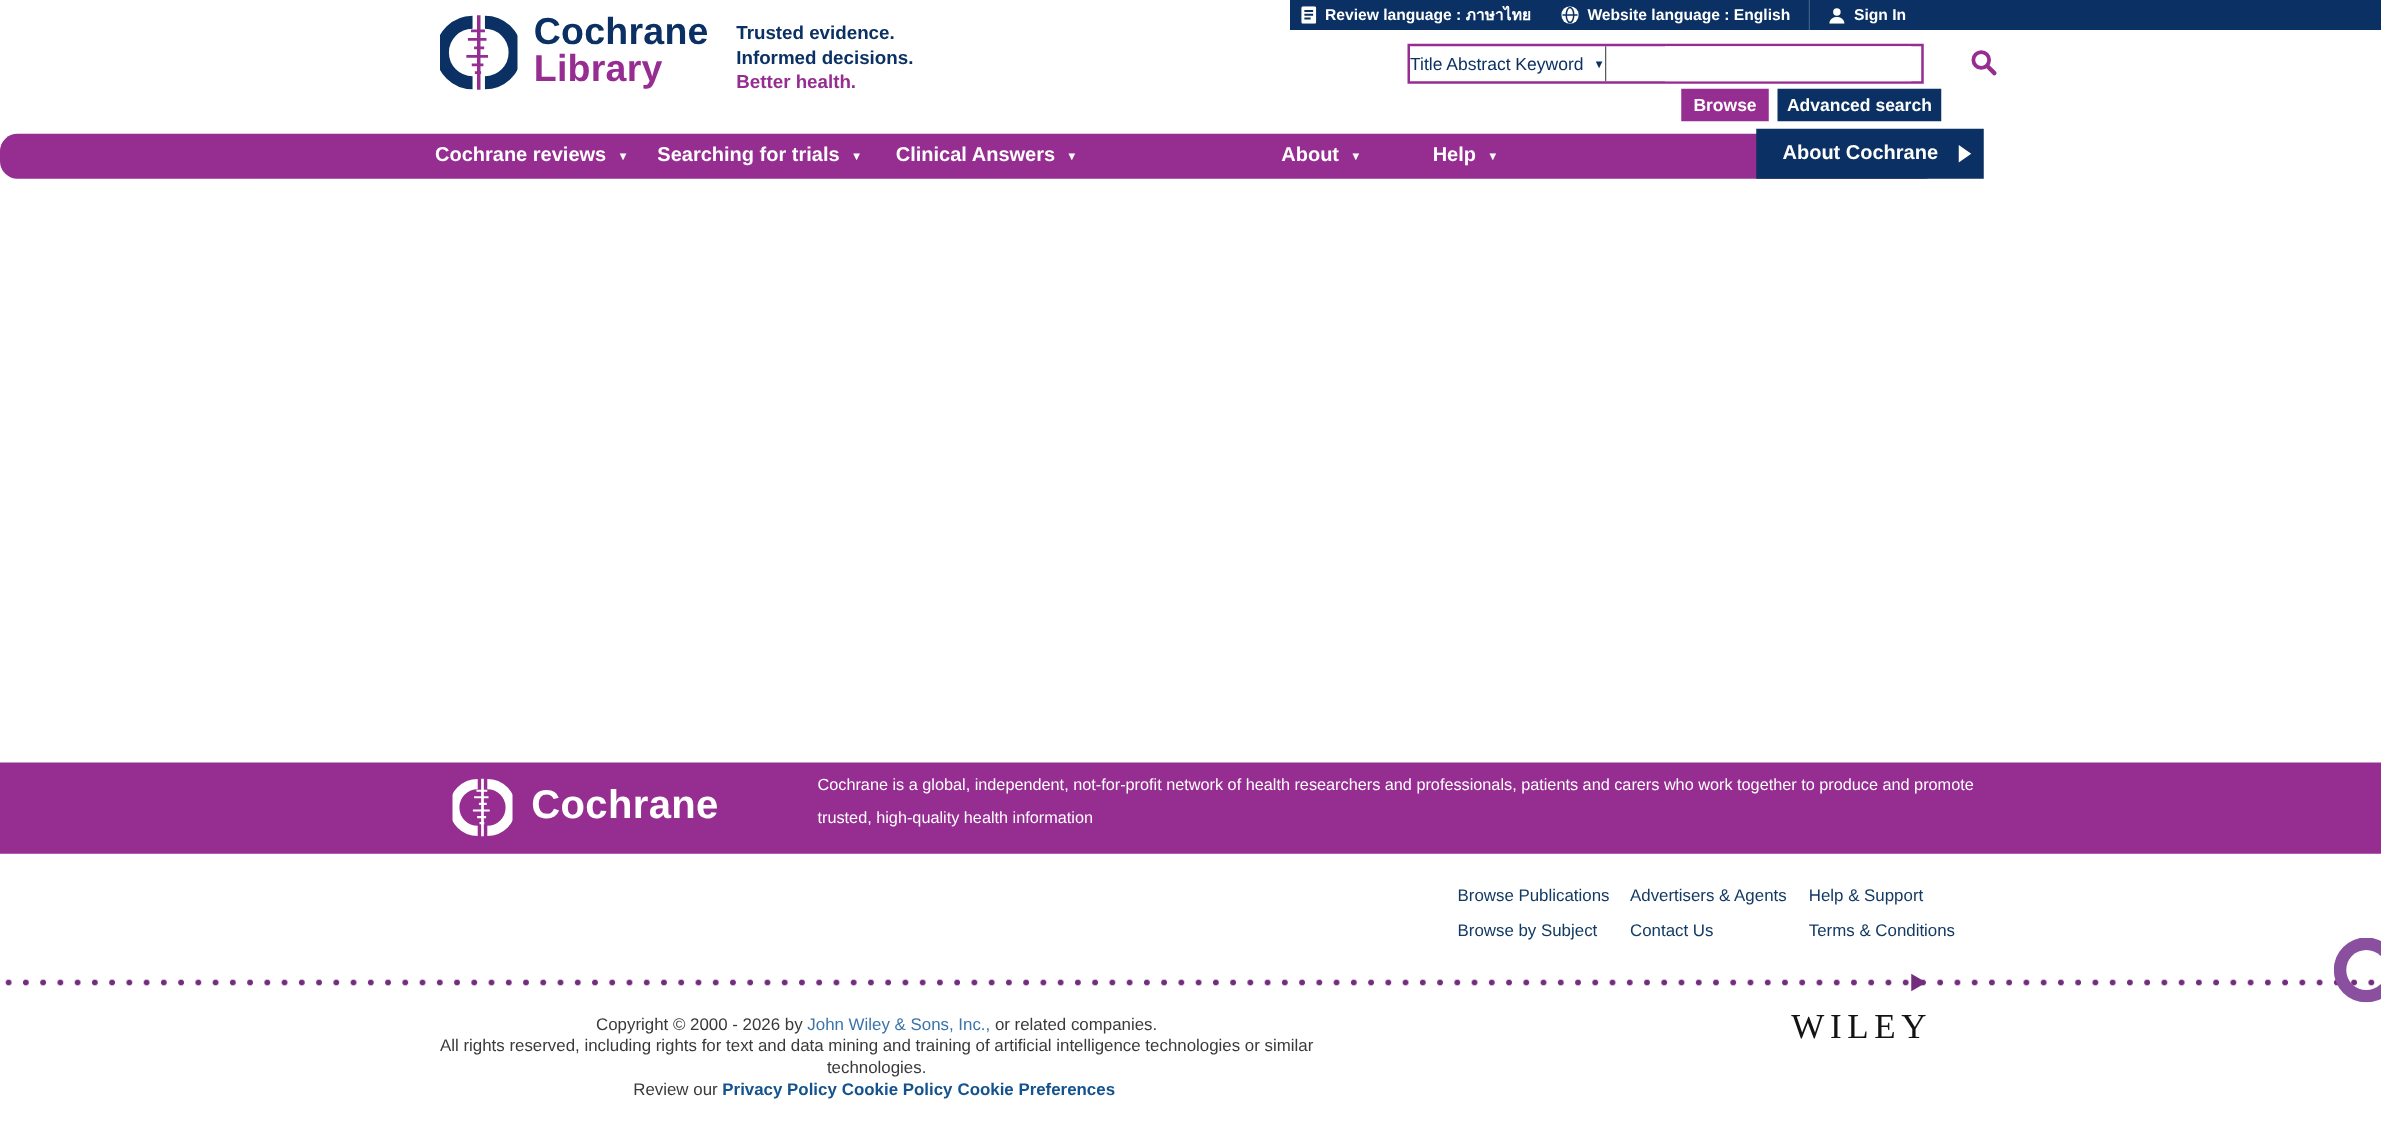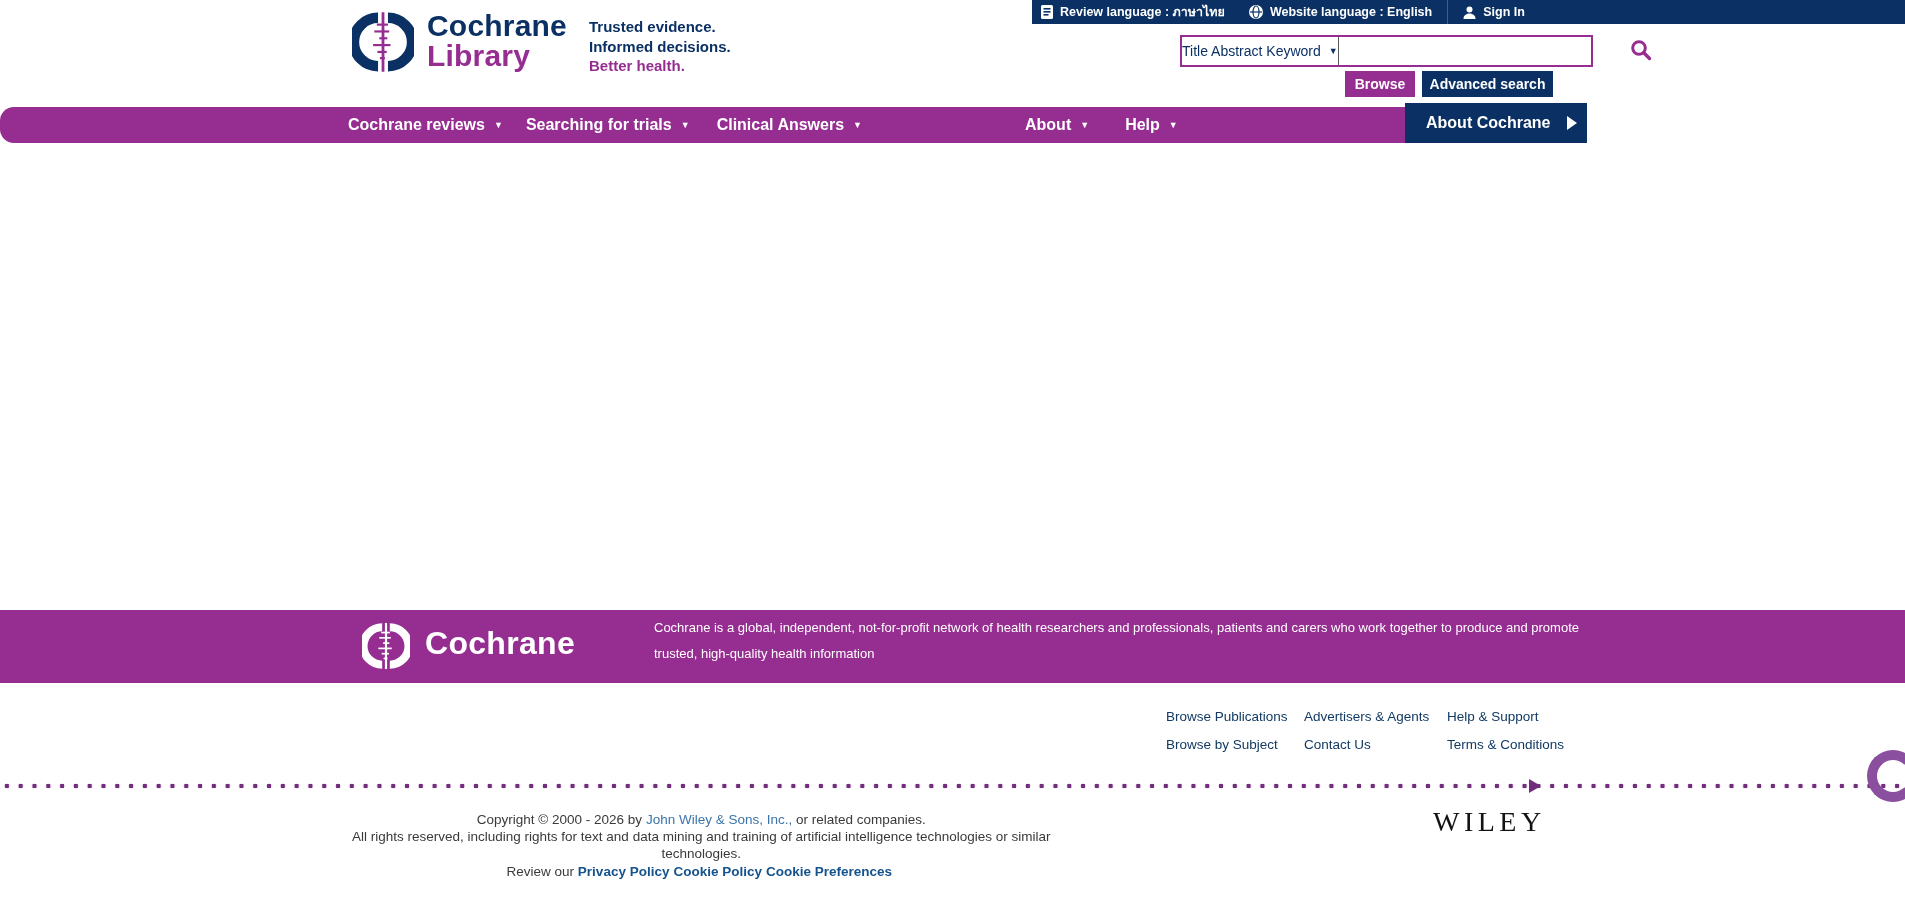--- a/index.html
+++ b/index.html
@@ -20,21 +20,21 @@
   
   .logo-link { position:absolute; left:352px; top:9px; display:flex; align-items:flex-start; cursor:pointer; }
   .logo-text { margin-left:13px; display:flex; flex-direction:column; padding-top:2px; }
   .logo-text .t1 { font-size:30px; font-weight:700; color:#0b3164; line-height:30px; letter-spacing:0.2px; }
   .logo-text .t2 { font-size:30px; font-weight:700; color:#962d91; line-height:30px; letter-spacing:0.2px; }
   .tagline { position:absolute; left:589px; top:17px; font-size:15px; font-weight:700; line-height:19.5px; }
   .tagline .navy { color:#0b3164; }
   .tagline .purple { color:#962d91; }
 
   
-  .search-box { position:absolute; left:1180px; top:35px; width:413px; height:32px;
+  .search-box { position:absolute; left:1126px; top:35px; width:413px; height:32px;
                 border:2px solid #962d91; background:#fff; display:flex; align-items:stretch;gap:47px; }
   .scope { width:163px; display:flex; align-items:center; justify-content:center; gap:8px;
            border-right:1px solid #5a5a5a; color:#0b3164; font-size:14px; cursor:pointer; white-space:nowrap; }
   .scope .caret { font-size:9px; color:#0b3164; }
   .search-input { flex:1; border:none; outline:none; font-size:14px; padding:0 8px; font-family:"Liberation Sans",sans-serif; }
   .search-btn { width:44px; background:#fff; border:none; display:flex; align-items:center; justify-content:center; cursor:pointer; }
   .btn { position:absolute; height:26px; border:none; color:#fff; font-size:14px; font-weight:600;
          display:flex; align-items:center; justify-content:center; cursor:pointer; font-family:"Liberation Sans",sans-serif; }
   .browse-btn { left:1345px; top:71px; width:70px; background:#962d91; }
   .adv-btn { left:1422px; top:71px; width:131px; background:#0b3164; }
@@ -169,21 +169,21 @@
         <span class="caret">▼</span>
     </div>
     <div class="nav-item" style="margin-left:27px">
       <span>Clinical Answers</span>
         <span class="caret">▼</span>
     </div>
     <div class="nav-item" style="margin-left:163px">
       <span>About</span>
         <span class="caret">▼</span>
     </div>
-    <div class="nav-item" style="margin-left:36px">
+    <div class="nav-item" style="margin-left:57px">
       <span>Help</span>
         <span class="caret">▼</span>
     </div>
   </div>
   <div class="about-cochrane">
     <span>About Cochrane</span>
     <span class="play"></span>
   </div>
 
   <div class="footer-band"></div>

